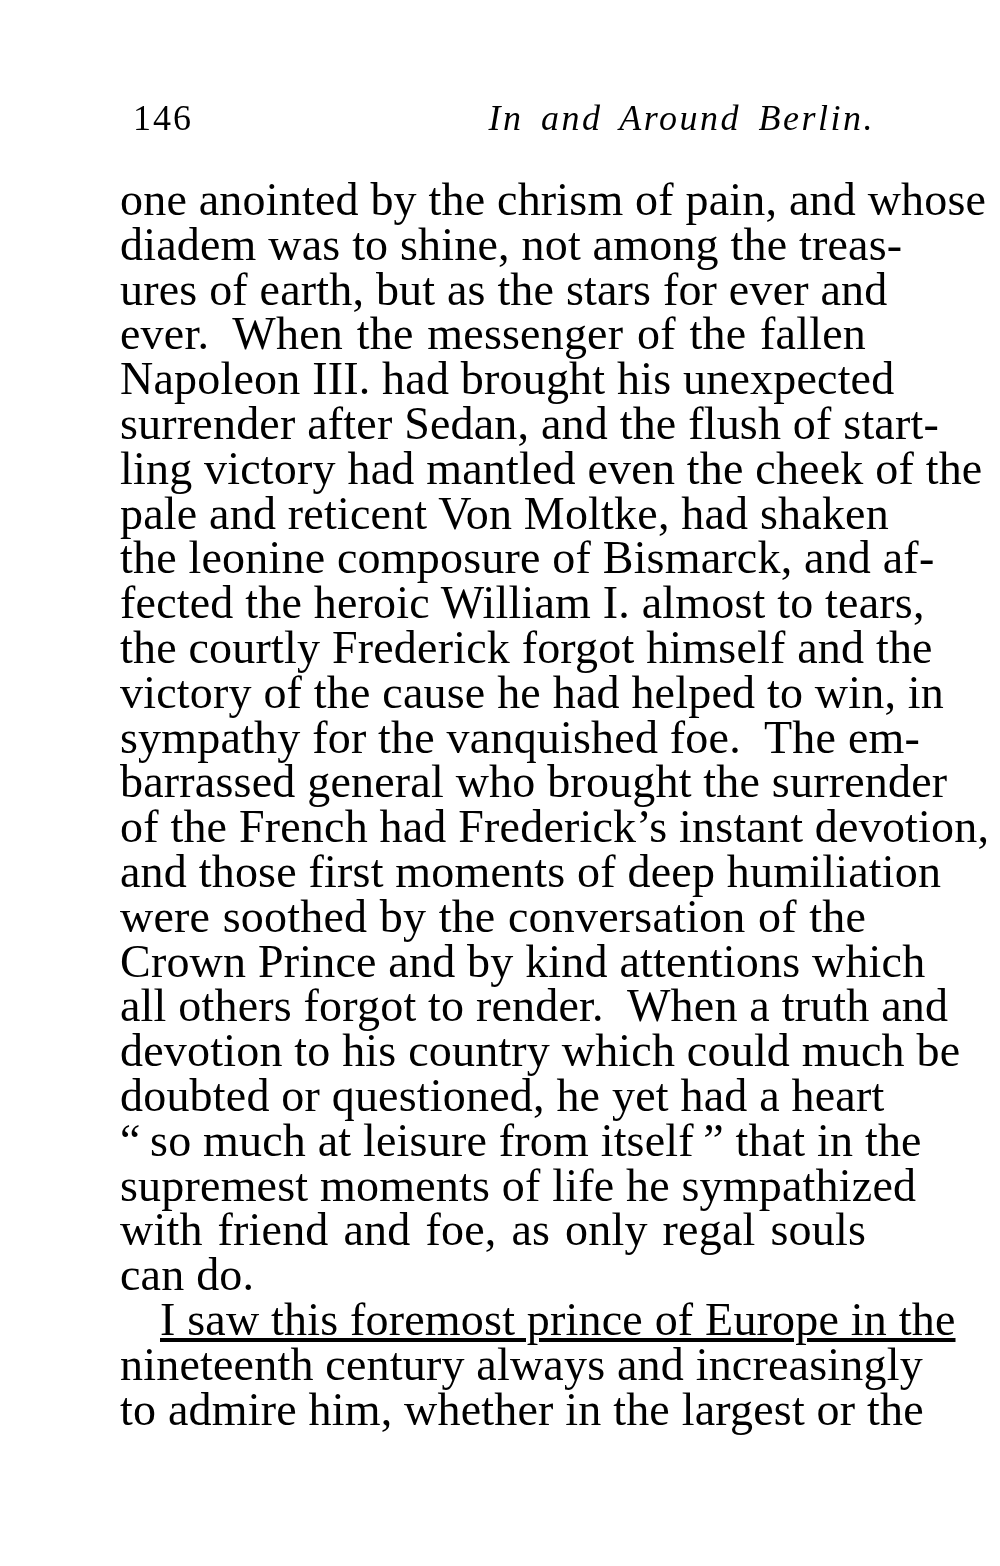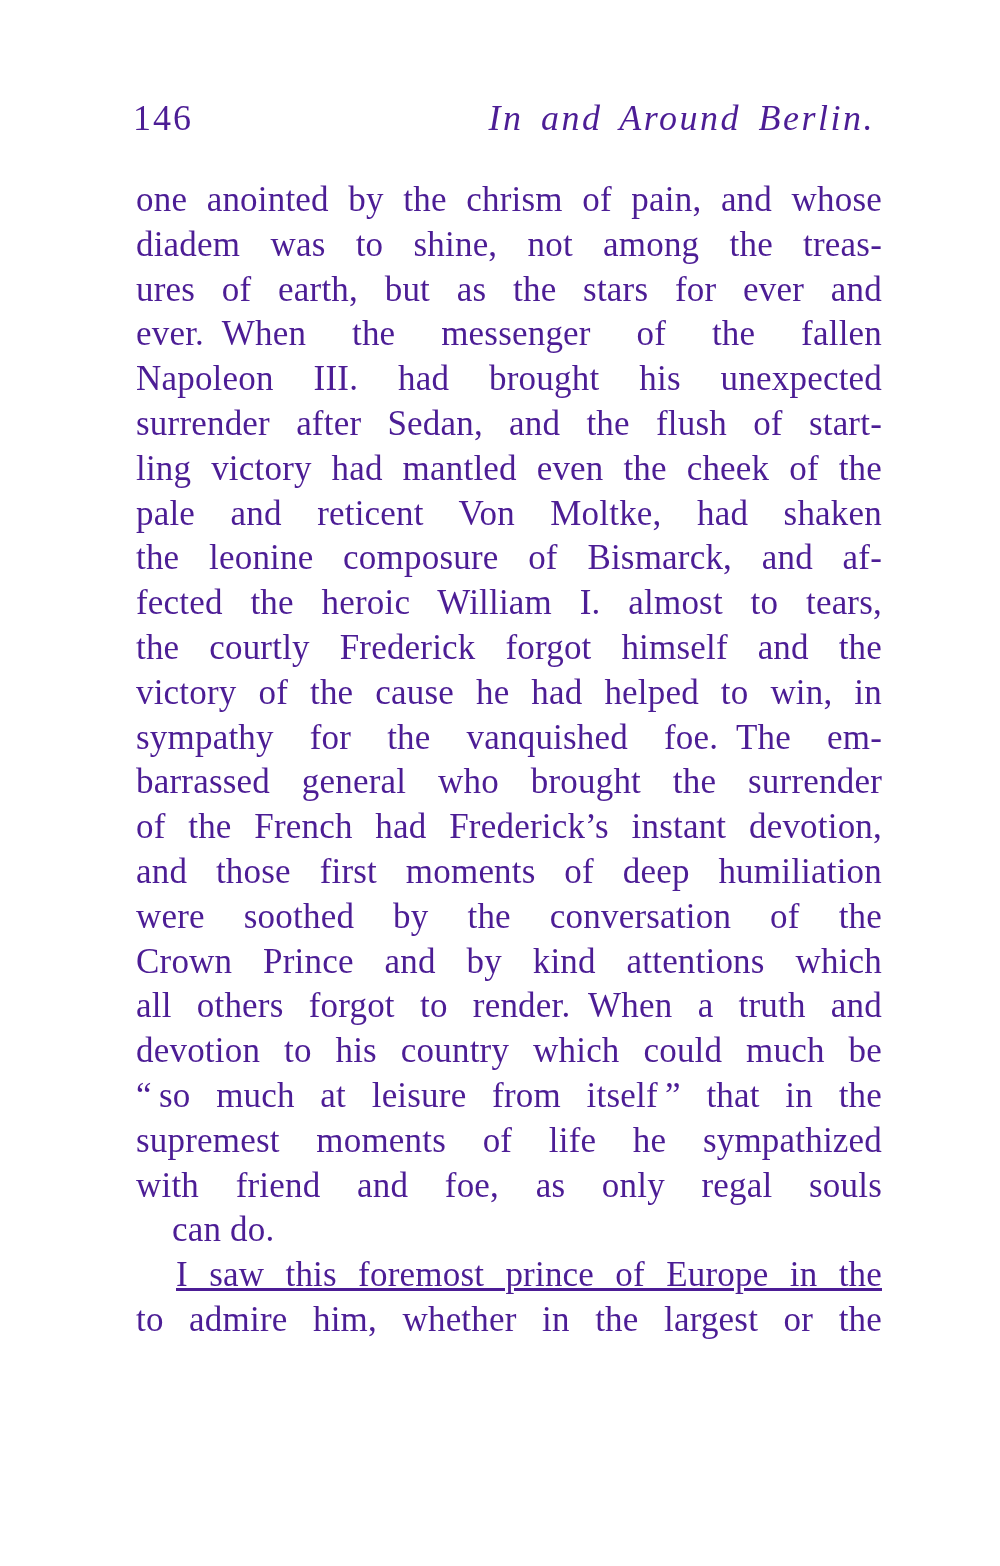--- a/index.html
+++ b/index.html
@@ -5,21 +5,21 @@
   html, body {
     margin: 0;
     padding: 0;
     background: #ffffff;
   }
   .page {
     position: relative;
     width: 1000px;
     height: 1566px;
     background: #ffffff;
-    color: #4c1d95;
+    color: #000000;
     font-family: "Liberation Serif", "DejaVu Serif", serif;
     overflow: hidden;
   }
   .running-head {
     position: absolute;
     top: 98px;
     left: 127px;
     width: 748px;
     height: 44px;
     font-size: 36px;
@@ -35,36 +35,35 @@
   .running-title {
     display: block;
     text-align: right;
     font-style: italic;
     letter-spacing: 2.5px;
     word-spacing: 6px;
   }
   .text-block {
     position: absolute;
     top: 178px;
-    left: 136px;
+    left: 120px;
     width: 746px;
-    font-size: 35px;
+    font-size: 46px;
     line-height: 44.8px;
     letter-spacing: 0.2px;
   }
   .line {
     text-align: justify;
     text-align-last: justify;
     text-justify: inter-word;
     white-space: nowrap;
   }
   .line.no-justify {
     text-align: right;
     text-align-last: left;
-    margin-left: 36px;
   }
   .line.indent {
     text-indent: 40px;
     text-decoration: underline;
   }
 </style>
 </head>
 <body>
 
 <div class="page">
@@ -89,21 +88,23 @@
       <div class="line">the courtly Frederick forgot himself and the</div>
       <div class="line">victory of the cause he had helped to win, in</div>
       <div class="line">sympathy for the vanquished foe. The em-</div>
       <div class="line">barrassed general who brought the surrender</div>
       <div class="line">of the French had Frederick’s instant devotion,</div>
       <div class="line">and those first moments of deep humiliation</div>
       <div class="line">were soothed by the conversation of the</div>
       <div class="line">Crown Prince and by kind attentions which</div>
       <div class="line">all others forgot to render. When a truth and</div>
       <div class="line">devotion to his country which could much be</div>
+      <div class="line">doubted or questioned, he yet had a heart</div>
       <div class="line">“ so much at leisure from itself ” that in the</div>
       <div class="line">supremest moments of life he sympathized</div>
       <div class="line">with friend and foe, as only regal souls</div>
       <div class="line no-justify">can do.</div>
       <div class="line indent">I saw this foremost prince of Europe in the</div>
+      <div class="line">nineteenth century always and increasingly</div>
       <div class="line">to admire him, whether in the largest or the</div>
     </main>
 
 </div>
 
 </body></html>

